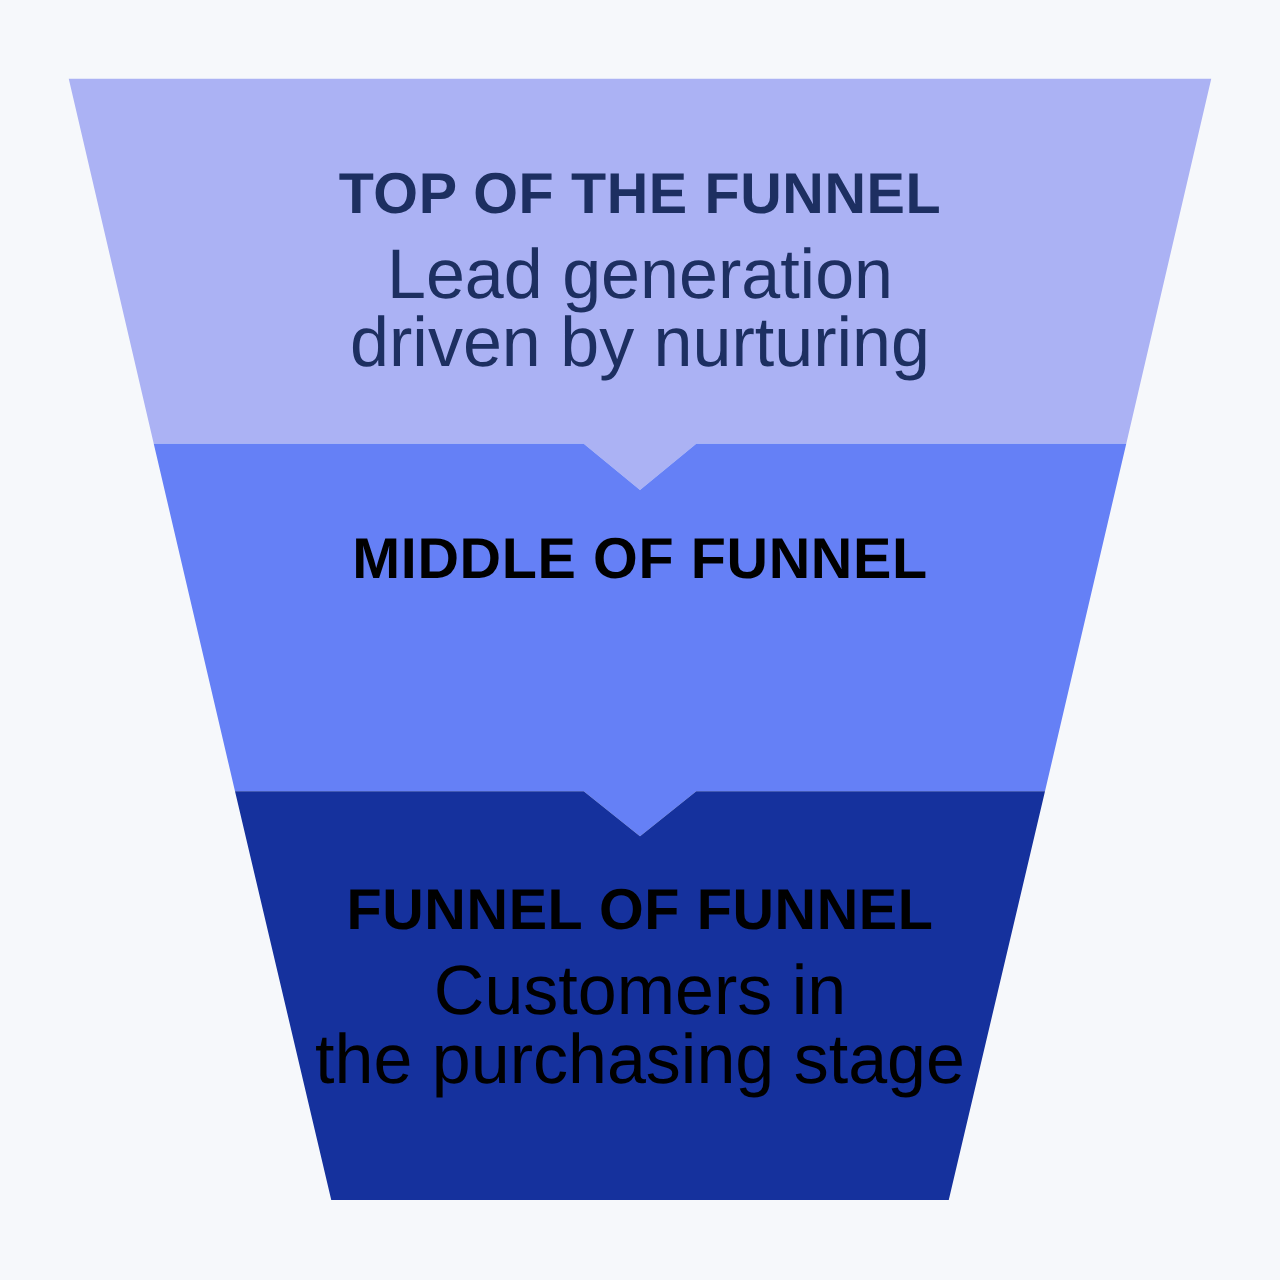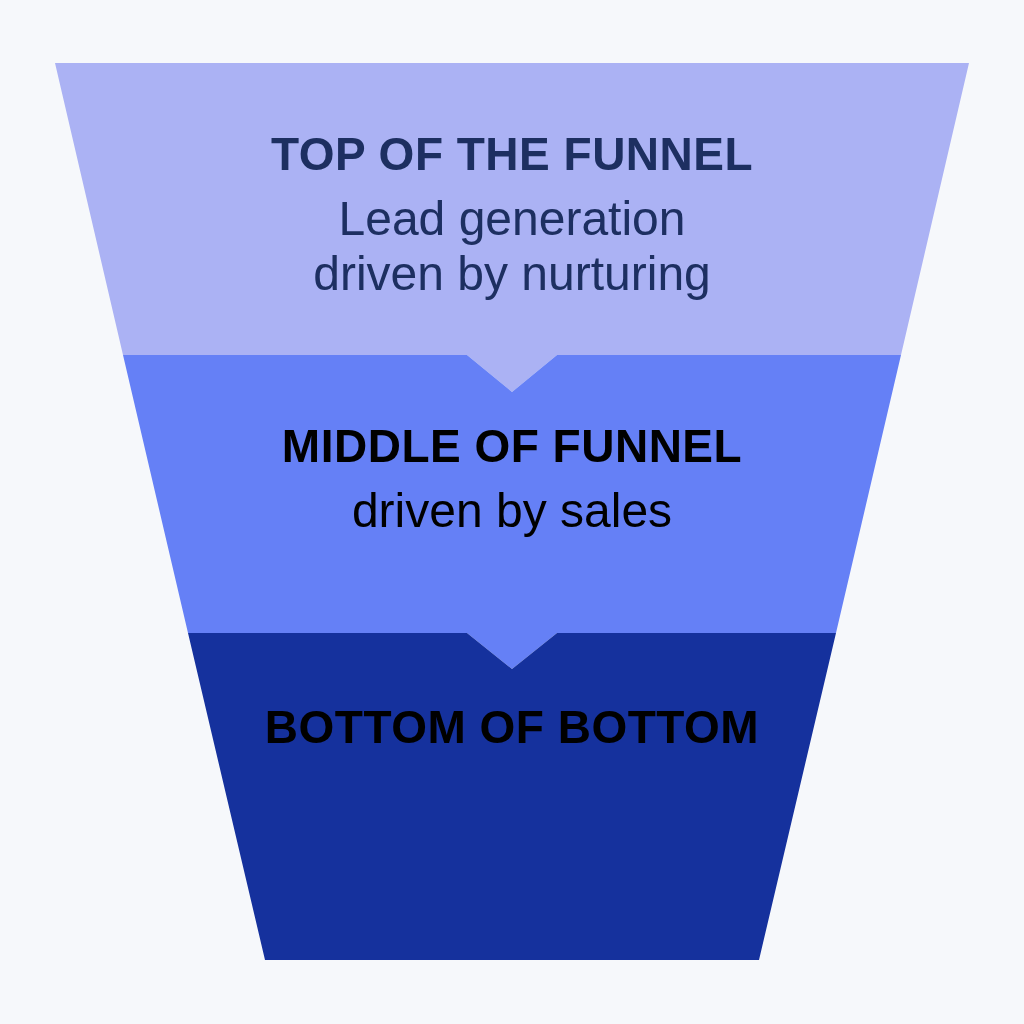--- a/index.html
+++ b/index.html
@@ -37,21 +37,21 @@
   .stage-text.s1 { top: 423px; }
   .stage-text.s2 { top: 704px; }
   .stage-heading {
     font-size: 46px;
     line-height: 46px;
     font-weight: 700;
     letter-spacing: 0.5px;
     margin: 0 0 14px 0;
   }
   .stage-desc {
-    font-size: 48px;
+    font-size: 56px;
     line-height: 55px;
     font-weight: 400;
     margin: 0;
   }
   .navy-text  { color: #1d2f61; }
   .light-text { color: #000000; }
 </style>
 </head>
 <body>
 
@@ -70,21 +70,24 @@
     <div class="stage-heading">TOP OF THE FUNNEL</div>
     <div class="stage-desc">
       <div>Lead generation</div>
       <div>driven by nurturing</div>
     </div>
   </div>
 
   <div class="stage-text s1 light-text">
     <div class="stage-heading">MIDDLE OF FUNNEL</div>
     <div class="stage-desc">
-      <div>driven by sales</div>
     </div>
   </div>
 
   <div class="stage-text s2 light-text">
-    <div class="stage-heading">BOTTOM OF BOTTOM</div>
+    <div class="stage-heading">FUNNEL OF FUNNEL</div>
+    <div class="stage-desc">
+      <div>Customers in</div>
+      <div>the purchasing stage</div>
+    </div>
   </div>
 
 </div>
 
 </body></html>

